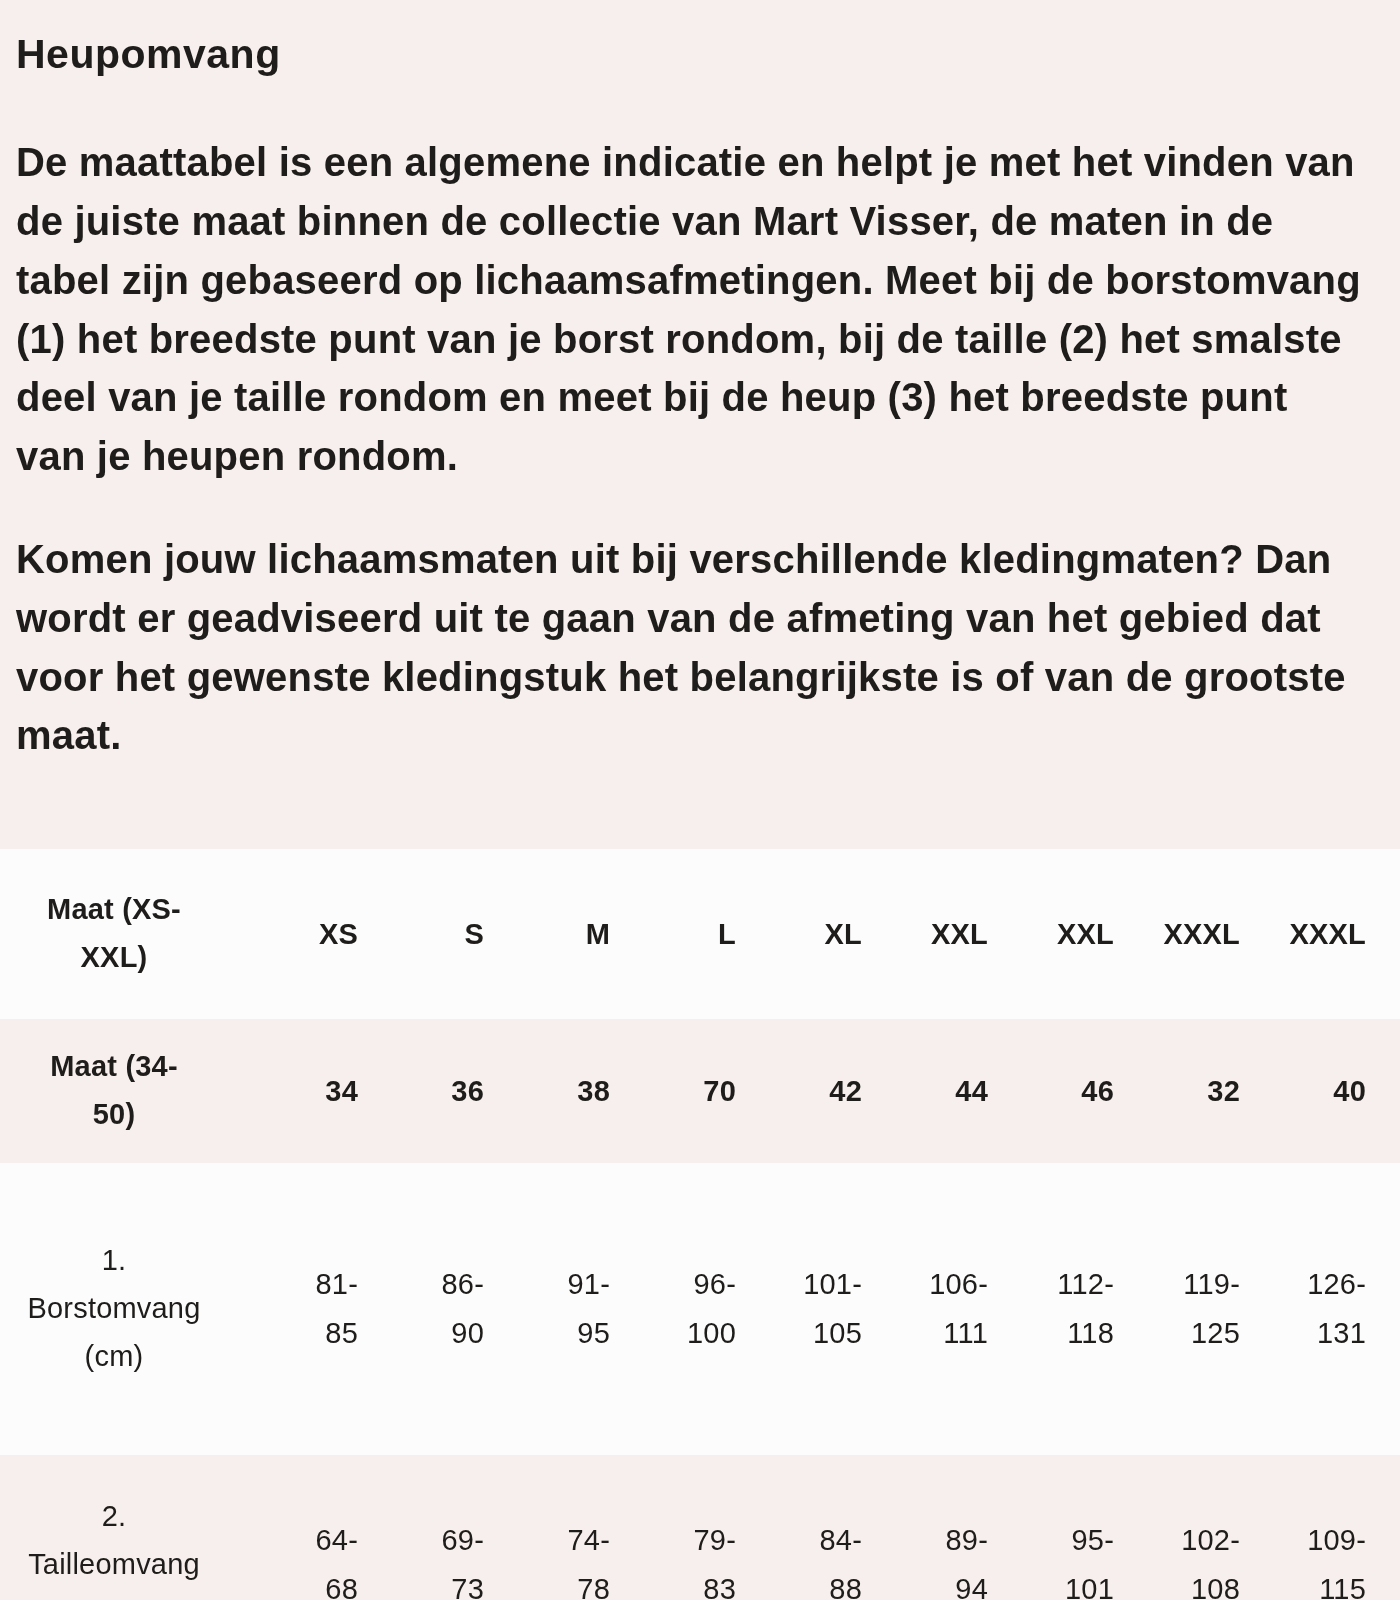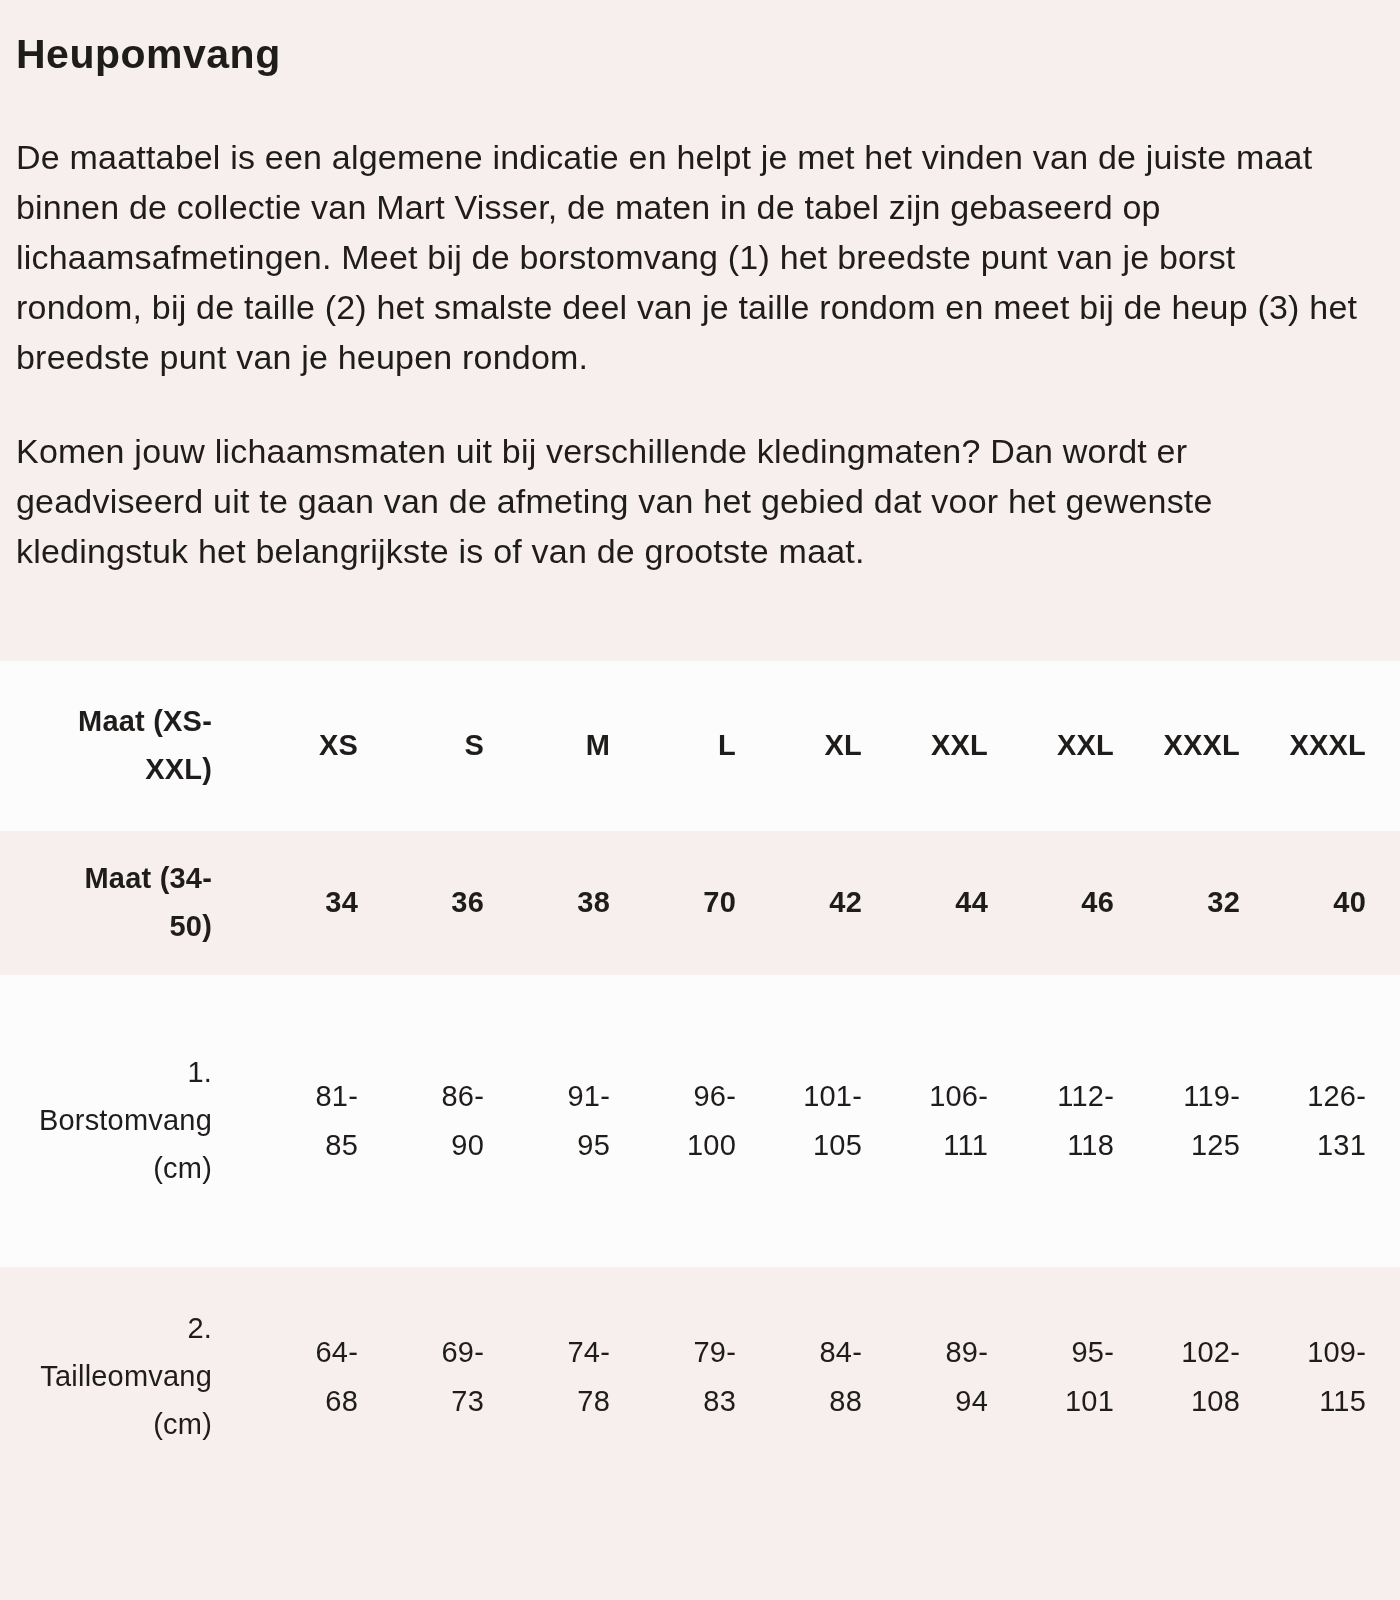--- a/index.html
+++ b/index.html
@@ -20,23 +20,23 @@
   h1.page-title {
     margin: 30px 14px 0 16px;
     font-size: 41px;
     line-height: 1.2;
     font-weight: 700;
     letter-spacing: 0.5px;
   }
   p.intro {
     margin: 54px 14px 0 16px;
     max-width: 1348px;
-    font-size: 34px;
+    font-size: 40px;
     line-height: 1.47;
-    font-weight: 400;
+    font-weight: 700;
     letter-spacing: 0.2px;
   }
   p.intro + p.intro {
     margin-top: 44px;
   }
   table.size-table {
     margin-top: 84px;
     border-collapse: collapse;
     table-layout: fixed;
     width: 1400px;
@@ -52,21 +52,21 @@
   table.size-table tr:nth-child(3) { height: 292px; }
   table.size-table tr:nth-child(4) { height: 220px; margin-left: 12px; }
   table.size-table tr:nth-child(5) { height: 210px; }
   table.size-table th,
   table.size-table td {
     vertical-align: middle;
     font-weight: 400;
     padding: 0;
   }
   table.size-table th.row-label {
-    text-align: right;
+    text-align: center;
     padding-left: 16px;
     padding-right: 20px;
     line-height: 1.65;
     letter-spacing: 0.2px;
   }
   table.size-table td.size-cell {
     text-align: right;
     line-height: 1.7;
     letter-spacing: 0.2px;
   }

